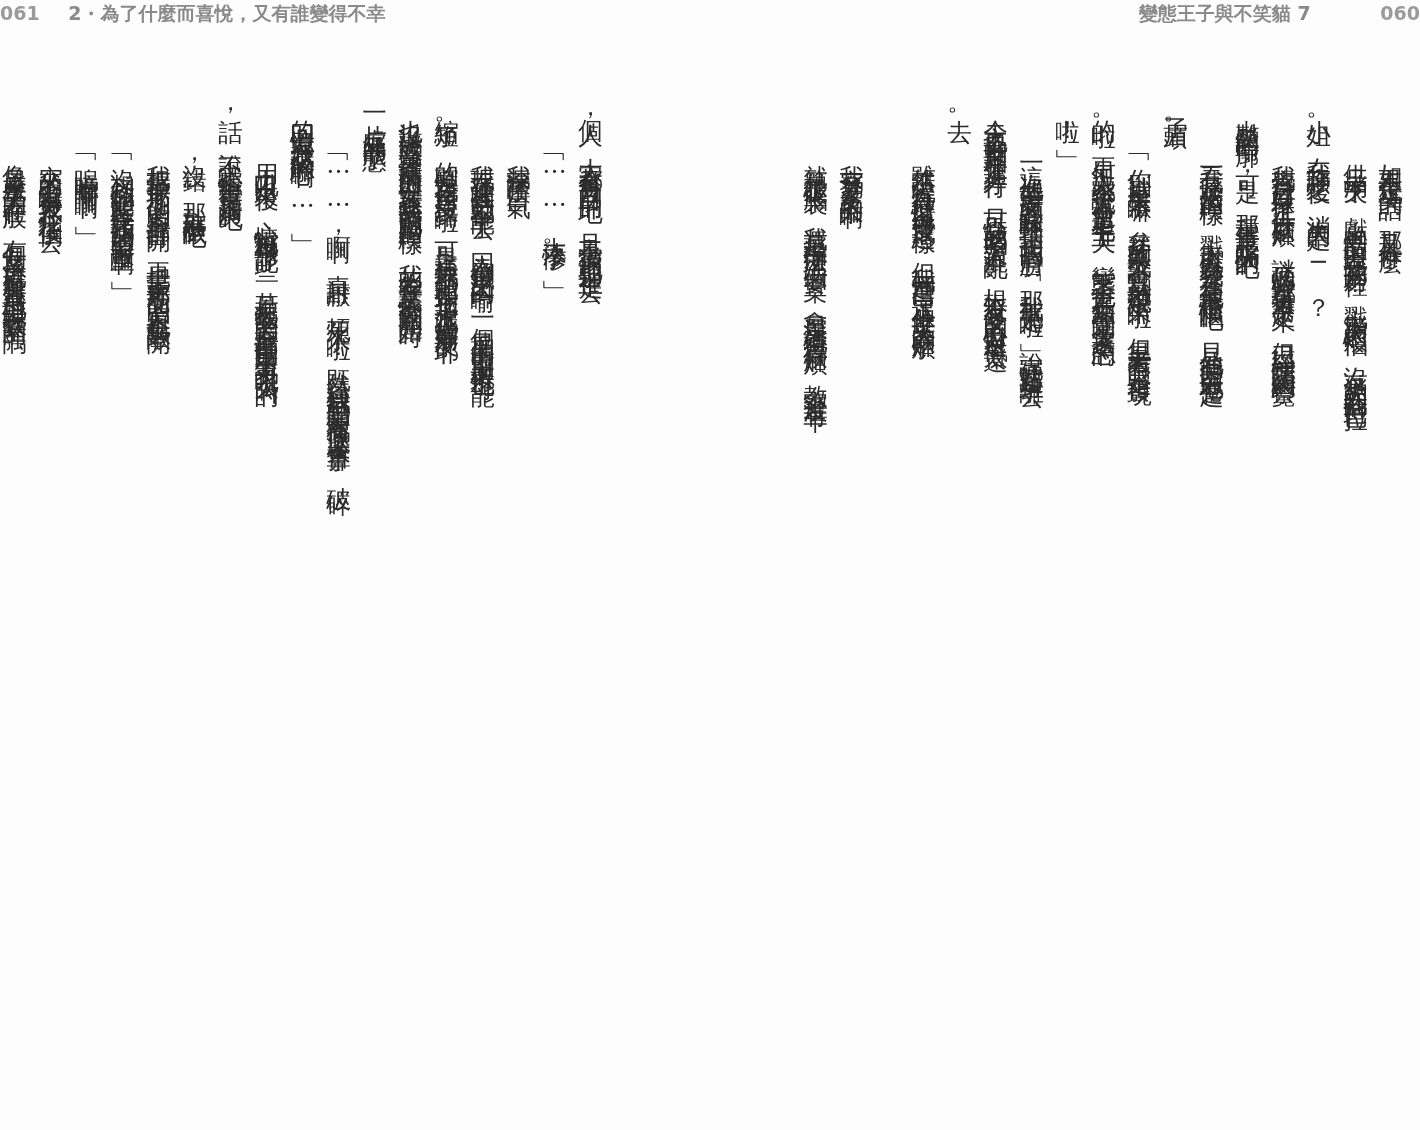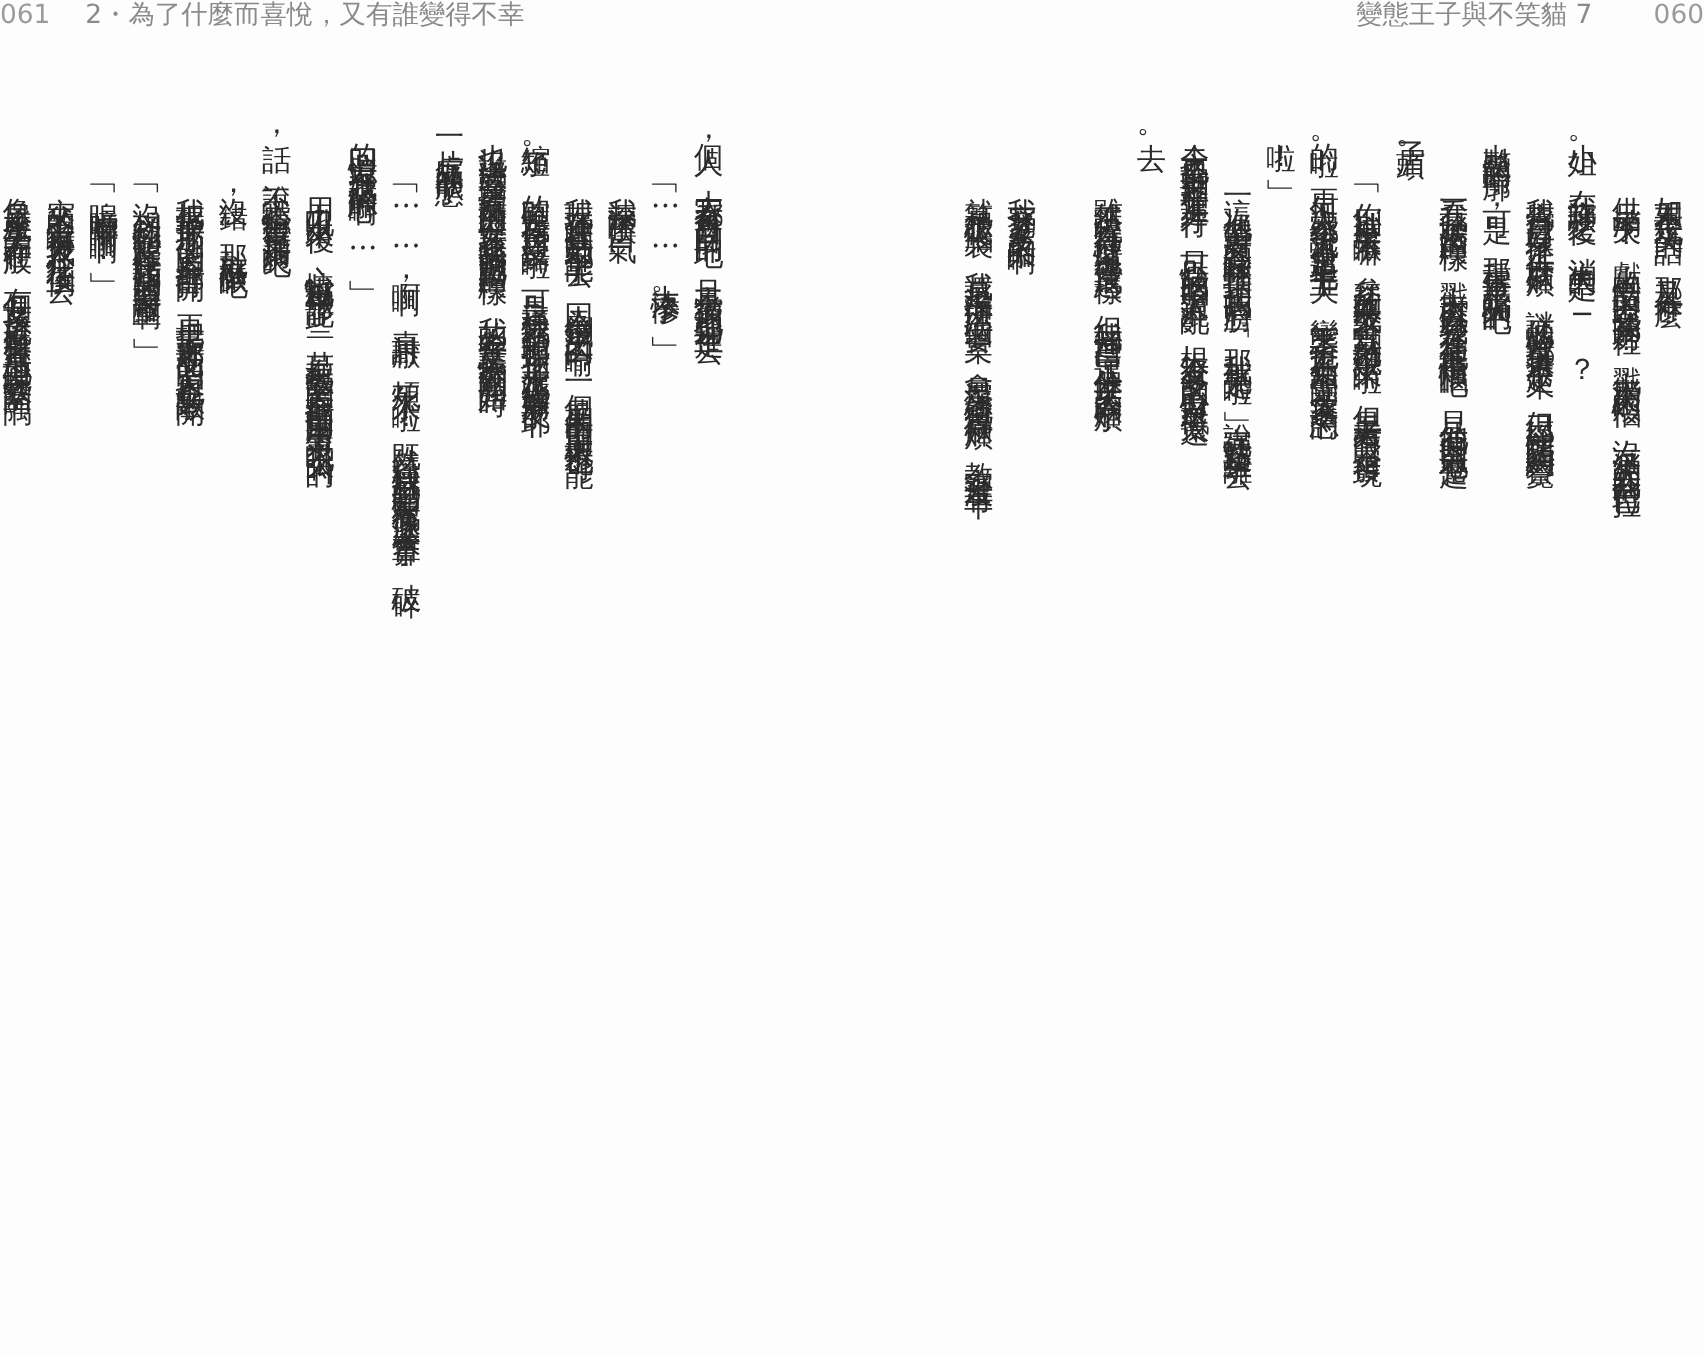--- a/index.html
+++ b/index.html
@@ -2,29 +2,30 @@
 <html><head>
 <meta charset="utf-8">
 <style>
   html, body { margin:0; padding:0; }
   body {
     width:1420px; height:1130px; position:relative; overflow:hidden;
     background:#fdfdfd; color:#2a2a2a;
     font-family:"DejaVu Serif","Liberation Serif",serif;
   }
   .header {
-    position:absolute; top:0; height:26px; font-size:22px; color:#8a8a8a;
+    position:absolute; top:0; height:26px; font-size:19px; color:#8a8a8a;
     font-family:"DejaVu Sans","Liberation Sans",sans-serif; white-space:nowrap;
     line-height:26px;
+    font-weight:bold;
   }
   .header.left { left:0; }
   .header.right { right:0; }
   .header .num { color:#9a9a9a; }
   .header.left .num { margin-right:22px; }
-  .header.right .num { margin-left:44px; }
+  .header.right .num { margin-left:63px; }
   .col {
     position:absolute;
     writing-mode:vertical-rl;
     text-orientation:upright;
     font-size:24.5px;
     line-height:30px;
     letter-spacing:4.6px;
     white-space:nowrap;
     color:#2b2b2b;
   }

